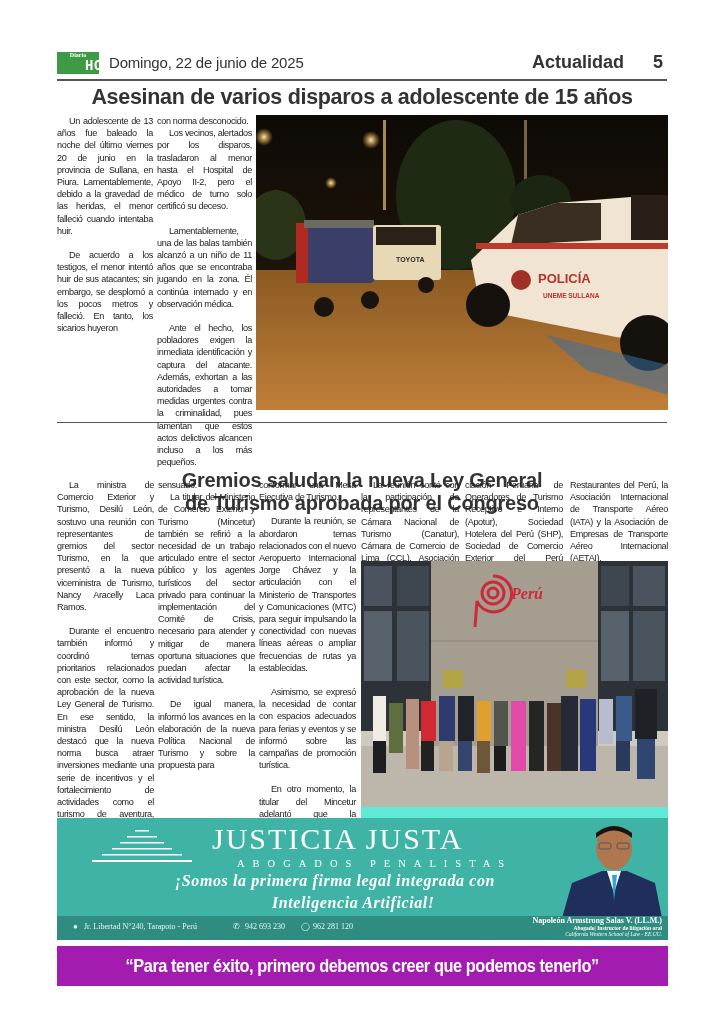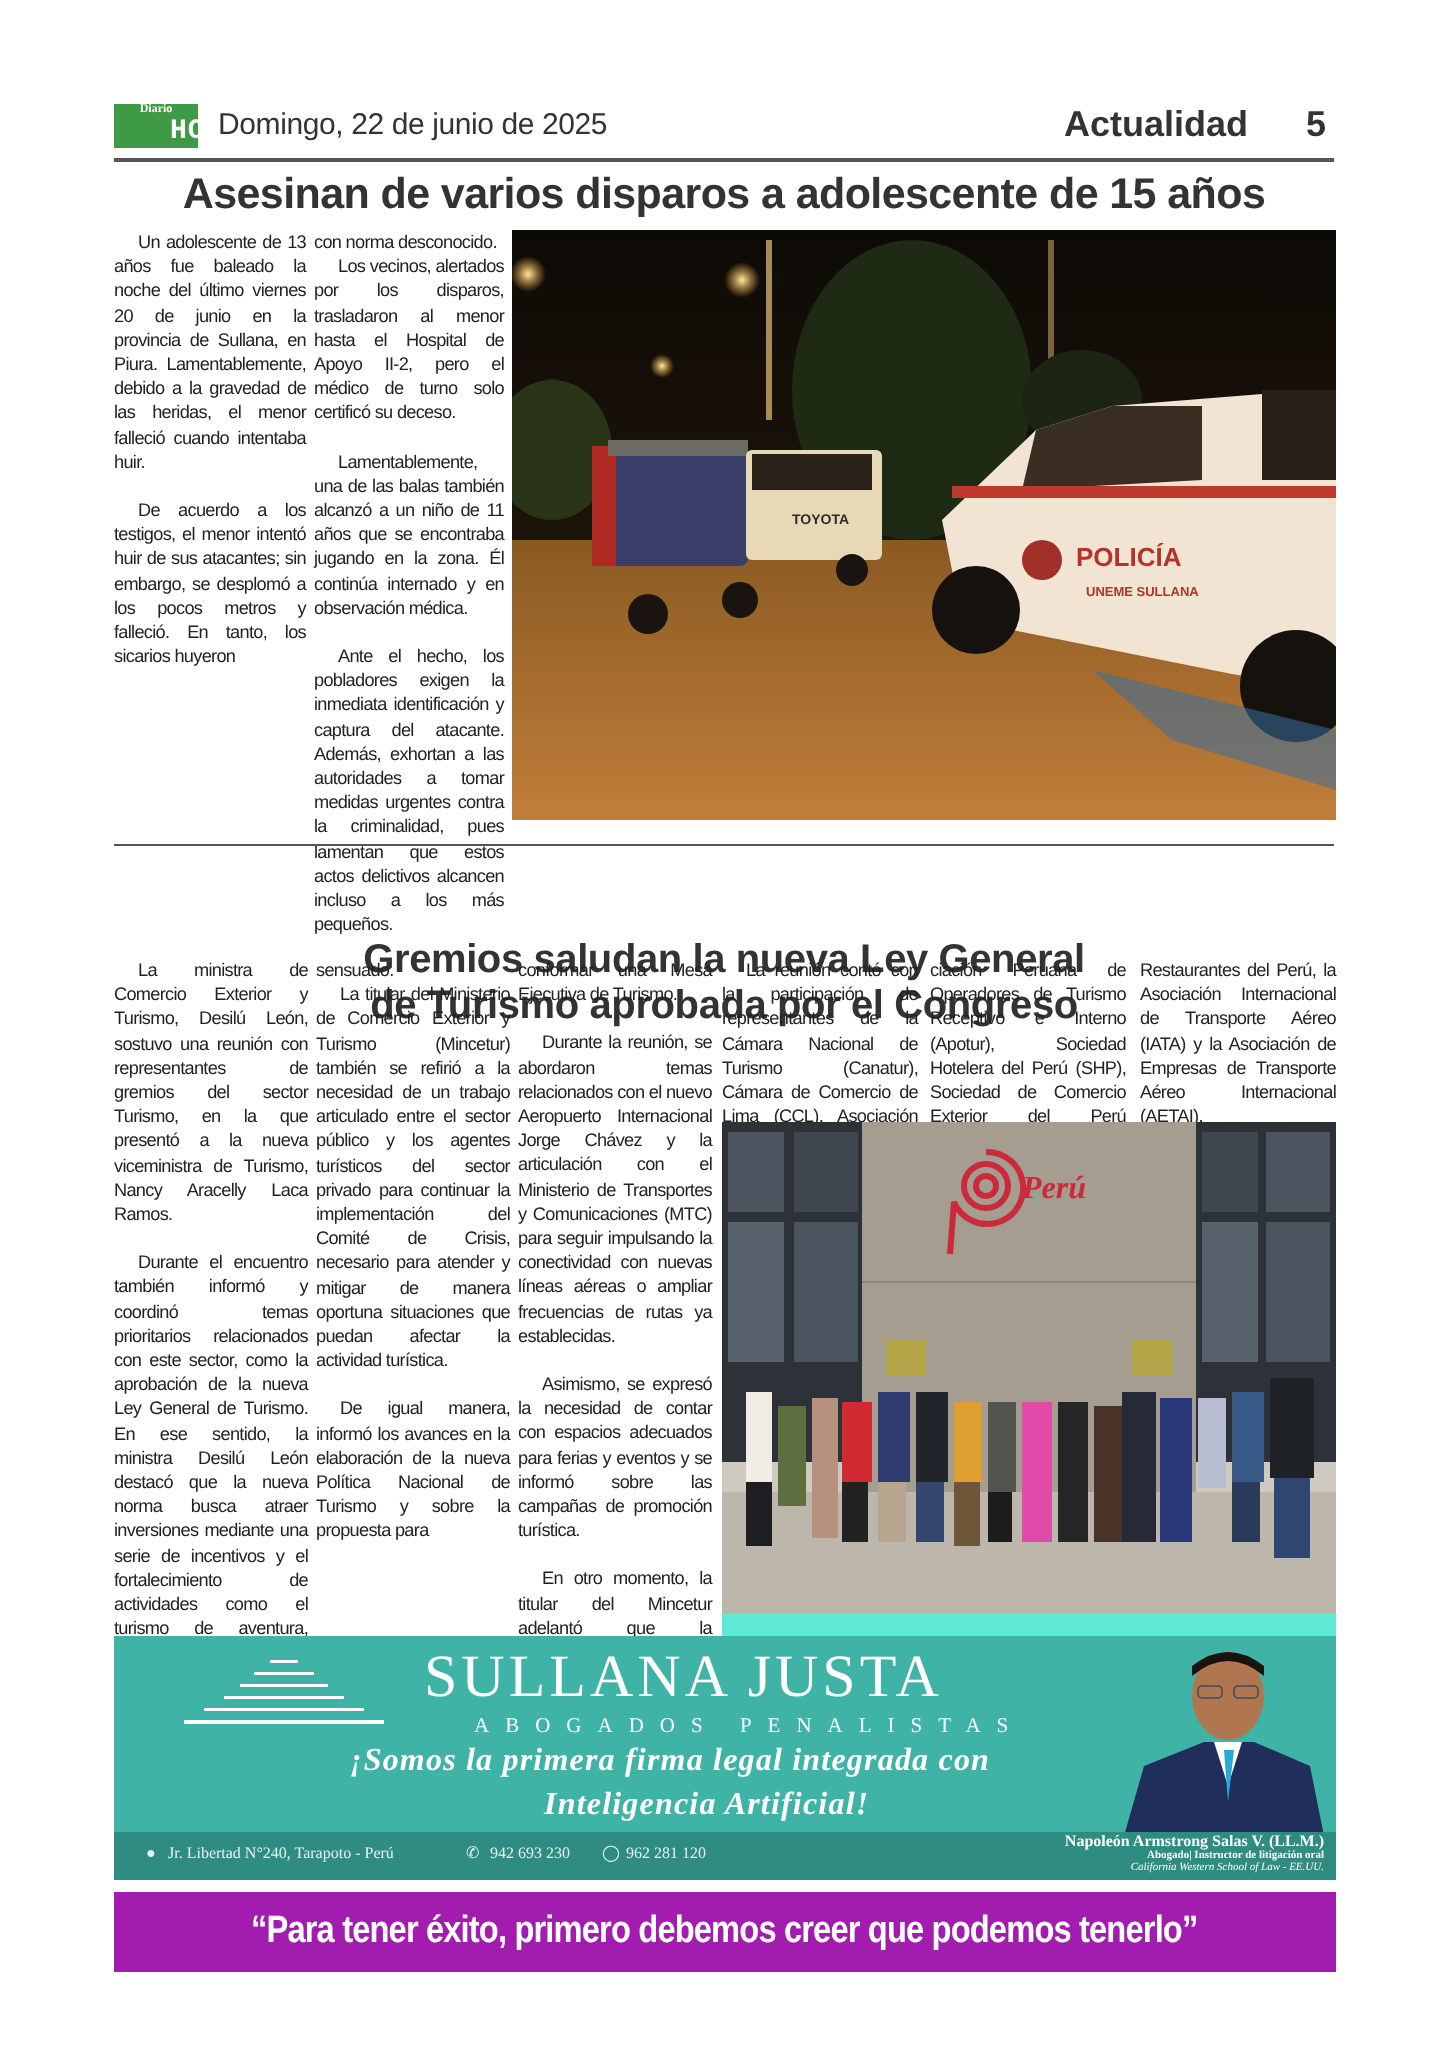--- a/index.html
+++ b/index.html
@@ -210,21 +210,21 @@
   <svg style="position:absolute; left:30px; top:12px;" width="110" height="40">
     <g fill="#ffffff">
       <rect x="48" y="0" width="14" height="1.5"></rect>
       <rect x="40" y="6" width="30" height="1.5"></rect>
       <rect x="33" y="12" width="44" height="1.5"></rect>
       <rect x="25" y="18" width="60" height="1.5"></rect>
       <rect x="15" y="24" width="80" height="1.5"></rect>
       <rect x="5" y="30" width="100" height="2"></rect>
     </g>
   </svg>
-  <div class="ad-title">SULLANA JUSTA</div>
+  <div class="ad-title">JUSTICIA JUSTA</div>
   <div class="ad-sub">ABOGADOS PENALISTAS</div>
   <div class="ad-slogan1">¡Somos la primera firma legal integrada con</div>
   <div class="ad-slogan2">Inteligencia Artificial!</div>
   <svg style="position:absolute; left:500px; top:5px;" width="105" height="95">
     <path d="M5 95 L15 60 L45 48 L70 48 L98 60 L105 95 Z" fill="#1f2e5a"></path>
     <path d="M50 48 L57 70 L64 48 Z" fill="#ffffff"></path>
     <path d="M55 52 L57 78 L60 52 Z" fill="#2aa8d8"></path>
     <ellipse cx="57" cy="25" rx="18" ry="22" fill="#b07650"></ellipse>
     <path d="M39 15 Q57 0 75 15 L75 10 Q57 -4 39 10 Z" fill="#1a1410"></path>
     <rect x="42" y="20" width="12" height="6" rx="2" fill="none" stroke="#555" stroke-width="1"></rect>

